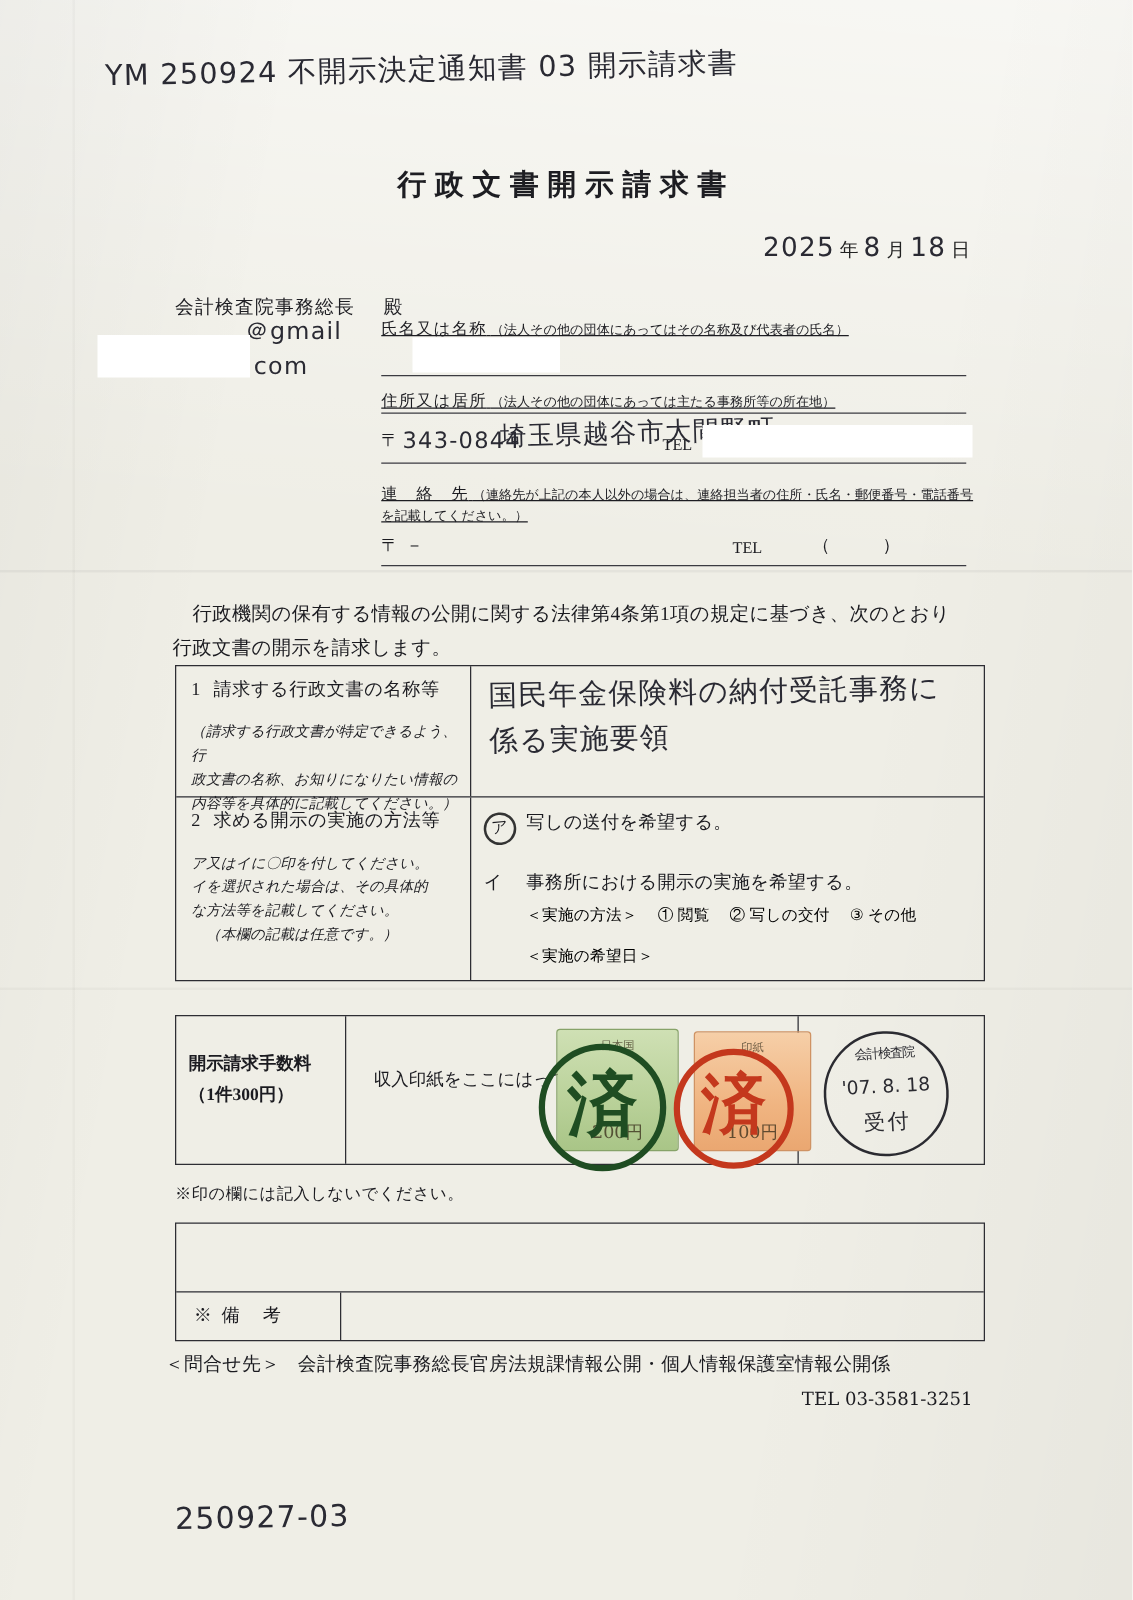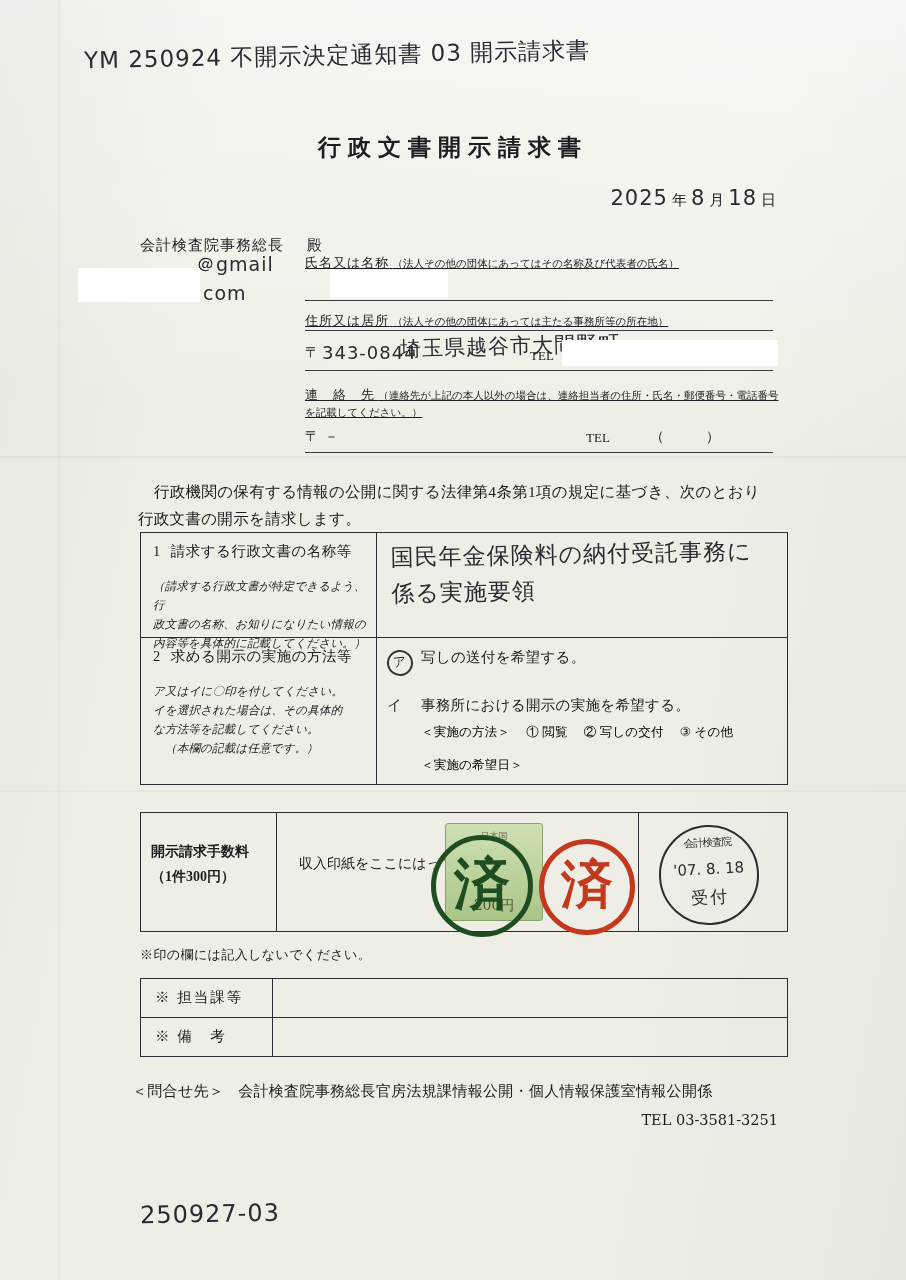--- a/index.html
+++ b/index.html
@@ -297,21 +297,21 @@
 
   
   #office-table {
     position: absolute;
     left: 140px;
     top: 978px;
     width: 646px;
     border: 1.6px solid #2d2d33;
   }
   #office-table .orow { display: flex; height: 38px; }
-  #office-table .orow + .orow { border-top: 1.6px solid #2d2d33; }
+  #office-table .orow + .orow { border-top: 1.6px solid #2d2d33; margin-top: 16px; }
   #office-table .ocell-l {
     width: 132px;
     box-sizing: border-box;
     border-right: 1.6px solid #2d2d33;
     padding: 9px 0 0 14px;
     font-size: 14.5px;
     letter-spacing: 2px;
     color: #1b1b20;
   }
   #office-table .ocell-r { flex: 1; }
@@ -462,40 +462,40 @@
       <div>開示請求手数料</div>
       <div>（1件300円）</div>
     </div>
     <div id="fee-mid">
       <span>収入印紙をここにはってください。</span>
 
       <div class="stamp" id="stamp-green">
         <div class="sface">日本国</div>
         <div class="sval">200円</div>
       </div>
+      <div class="stamp" id="stamp-orange">
+        <div class="sface">印紙</div>
+        <div class="sval">100円</div>
+      </div>
       <div class="seal-circle" id="seal-green">済</div>
       <div class="seal-circle" id="seal-red">済</div>
     </div>
     <div id="fee-right">
       <div id="receipt-seal">
         <div class="rs-top">会計検査院</div>
         <div class="rs-date">'07. 8. 18</div>
         <div class="rs-bot">受付</div>
       </div>
     </div>
   </div>
 
   <div id="stamp-note">※印の欄には記入しないでください。</div>
 
   <div id="office-table">
     <div class="orow">
-      <div class="ocell-l">
-        <span>※</span>
-        <span>担当課等</span>
-      </div>
       <div class="ocell-r"></div>
     </div>
     <div class="orow">
       <div class="ocell-l">
         <span>※</span>
         <span>備　考</span>
       </div>
       <div class="ocell-r"></div>
     </div>
   </div>

